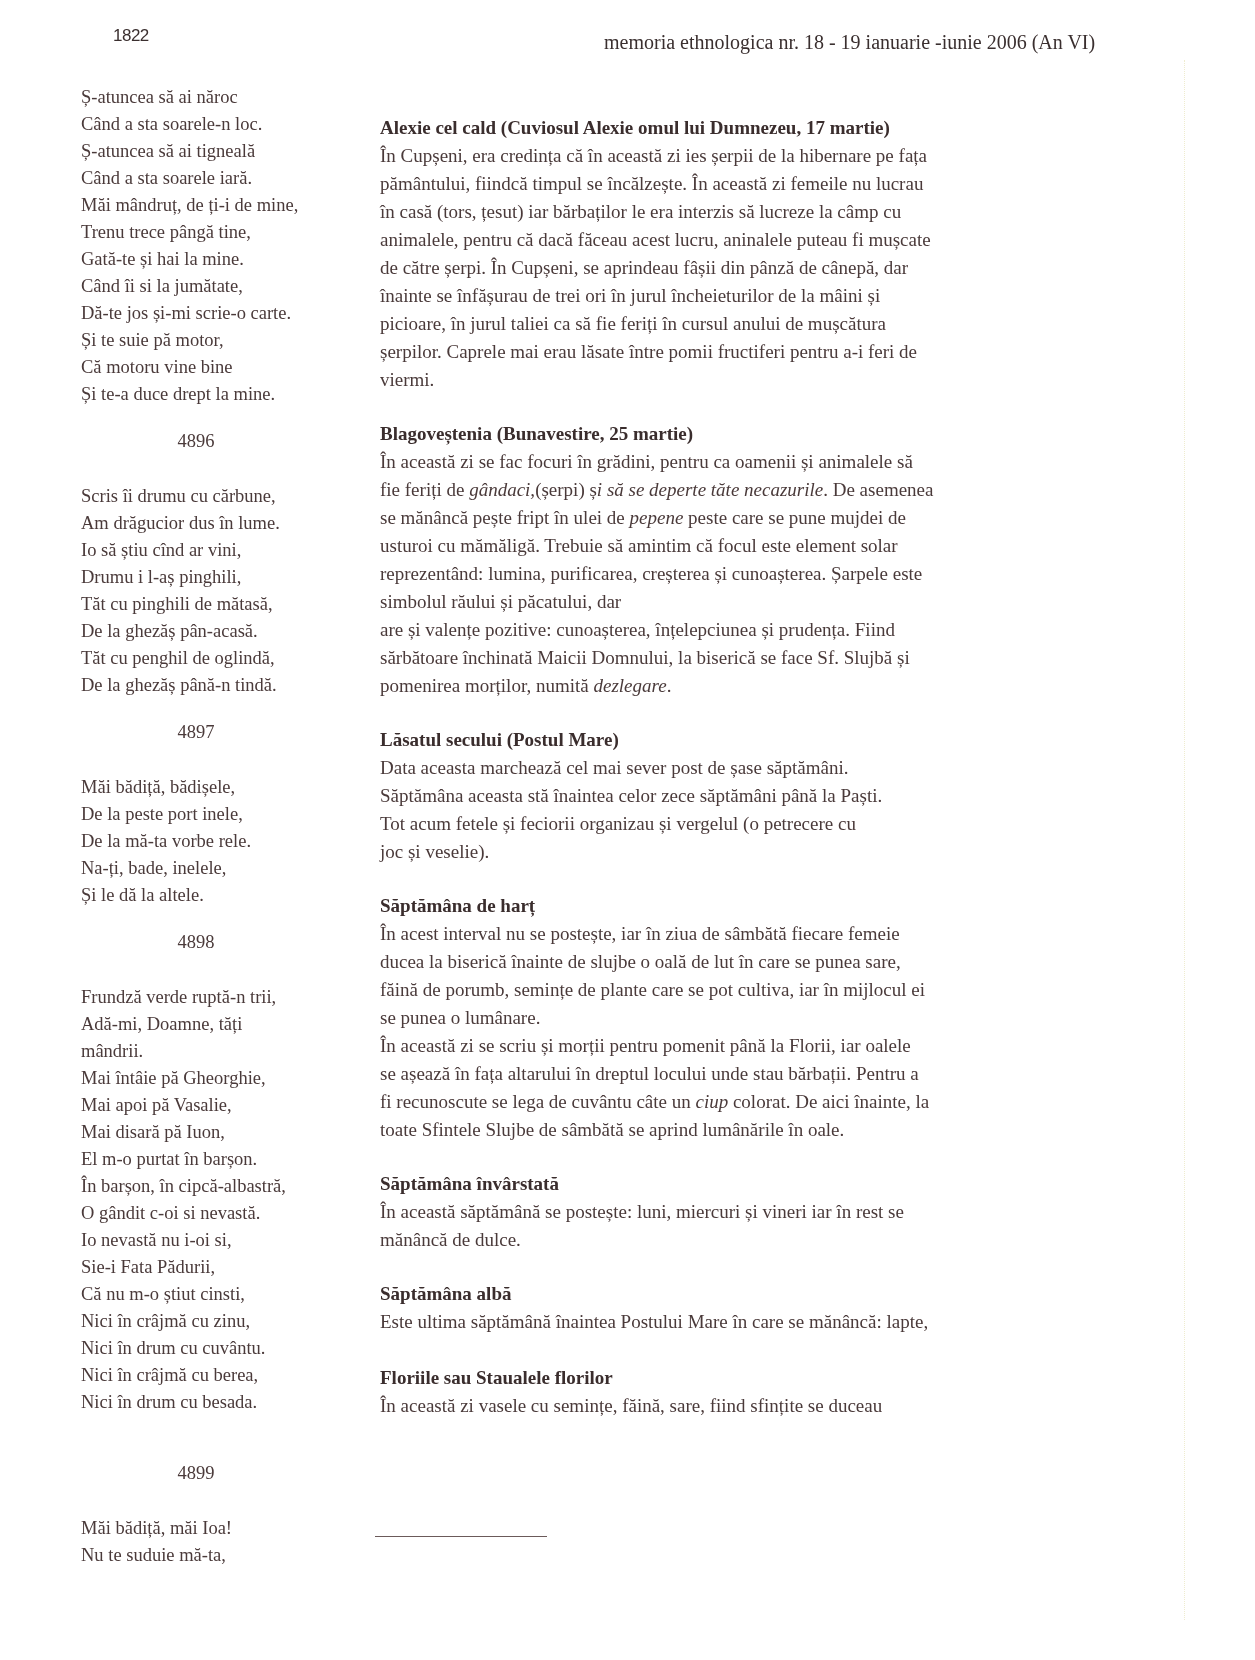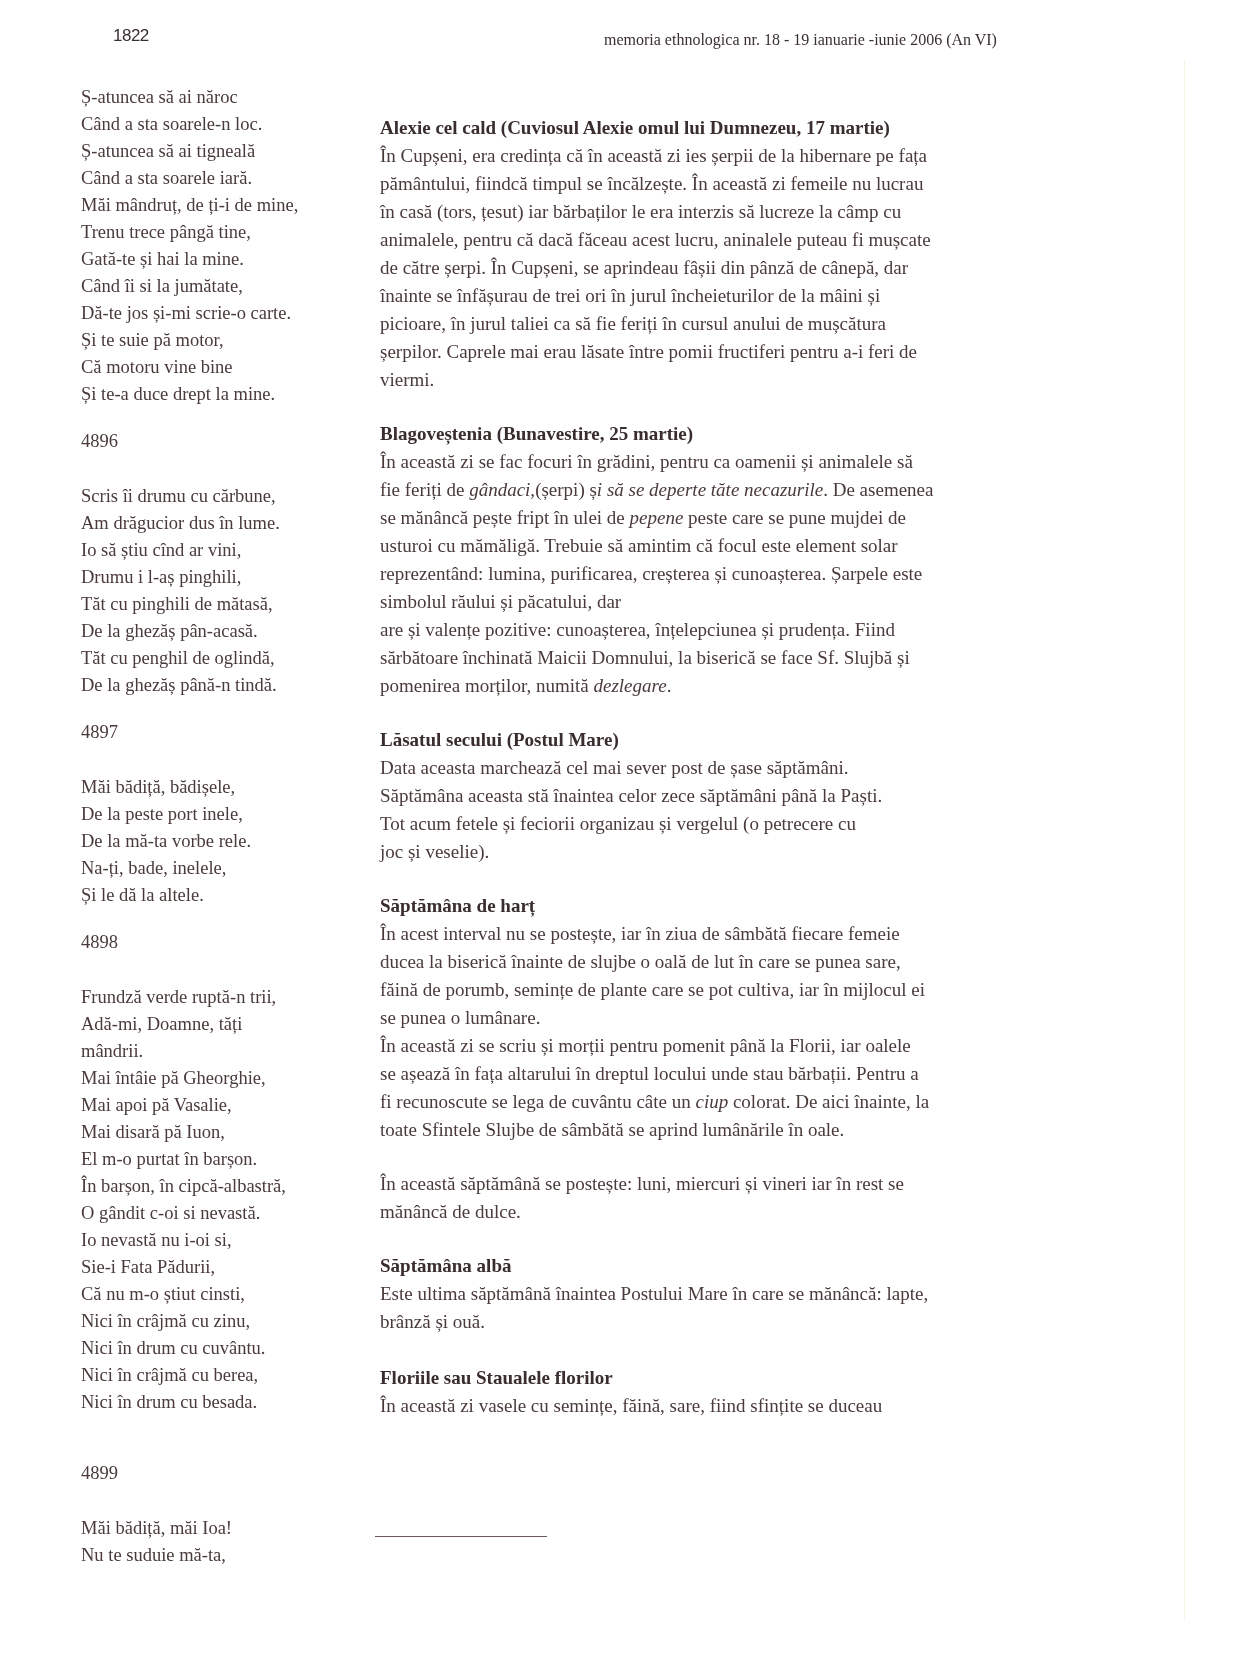--- a/index.html
+++ b/index.html
@@ -18,35 +18,36 @@
     top: 26px;
     font-family: "Liberation Sans", "DejaVu Sans", sans-serif;
     font-size: 17px;
     color: #3a2f2f;
     letter-spacing: -0.5px;
   }
   .running-header {
     position: absolute;
     left: 604px;
     top: 31px;
-    font-size: 16px;
+    font-size: 20px;
     color: #3a2f2f;
     white-space: nowrap;
   }
   .left-col {
     position: absolute;
     left: 81px;
     top: 84px;
     width: 280px;
     font-size: 18.5px;
     line-height: 27px;
   }
   .verse-line { white-space: nowrap; display: block; }
   .poem-number {
     display: block;
+    text-align: center;
     width: 230px;
     margin: 20px 0 28px 0;
   }
   .right-col {
     position: absolute;
     left: 380px;
     top: 114px;
     width: 720px;
     font-size: 19px;
     line-height: 28px;
@@ -191,27 +192,27 @@
       <span class="section-line"><span>În acest interval nu se postește, iar în ziua de sâmbătă fiecare femeie</span></span>
       <span class="section-line"><span>ducea la biserică înainte de slujbe o oală de lut în care se punea sare,</span></span>
       <span class="section-line"><span>făină de porumb, semințe de plante care se pot cultiva, iar în mijlocul ei</span></span>
       <span class="section-line"><span>se punea o lumânare.</span></span>
       <span class="section-line"><span>În această zi se scriu și morții pentru pomenit până la Florii, iar oalele</span></span>
       <span class="section-line"><span>se așează în fața altarului în dreptul locului unde stau bărbații. Pentru a</span></span>
       <span class="section-line"><span>fi recunoscute se lega de cuvântu câte un </span><span class="ital">ciup</span><span> colorat. De aici înainte, la</span></span>
       <span class="section-line"><span>toate Sfintele Slujbe de sâmbătă se aprind lumânările în oale.</span></span>
     </div>
     <div class="section">
+      <span class="section-title">Săptămâna învârstată</span>
       <span class="section-line"><span>În această săptămână se postește: luni, miercuri și vineri iar în rest se</span></span>
       <span class="section-line"><span>mănâncă de dulce.</span></span>
     </div>
     <div class="section">
       <span class="section-title">Săptămâna albă</span>
       <span class="section-line"><span>Este ultima săptămână înaintea Postului Mare în care se mănâncă: lapte,</span></span>
-      <span class="section-line"><span>brânză și ouă.</span></span>
     </div>
     <div class="section" style="margin-top: 28px;">
       <span class="section-title">Floriile sau Staualele florilor</span>
       <span class="section-line"><span>În această zi vasele cu semințe, făină, sare, fiind sfințite se duceau</span></span>
     </div>
   </div>
 
 <div class="footnote-rule"></div>
 <div class="motto">Ce-i prea mult, nu-i bun.</div>
 <div class="scan-edge"></div>

